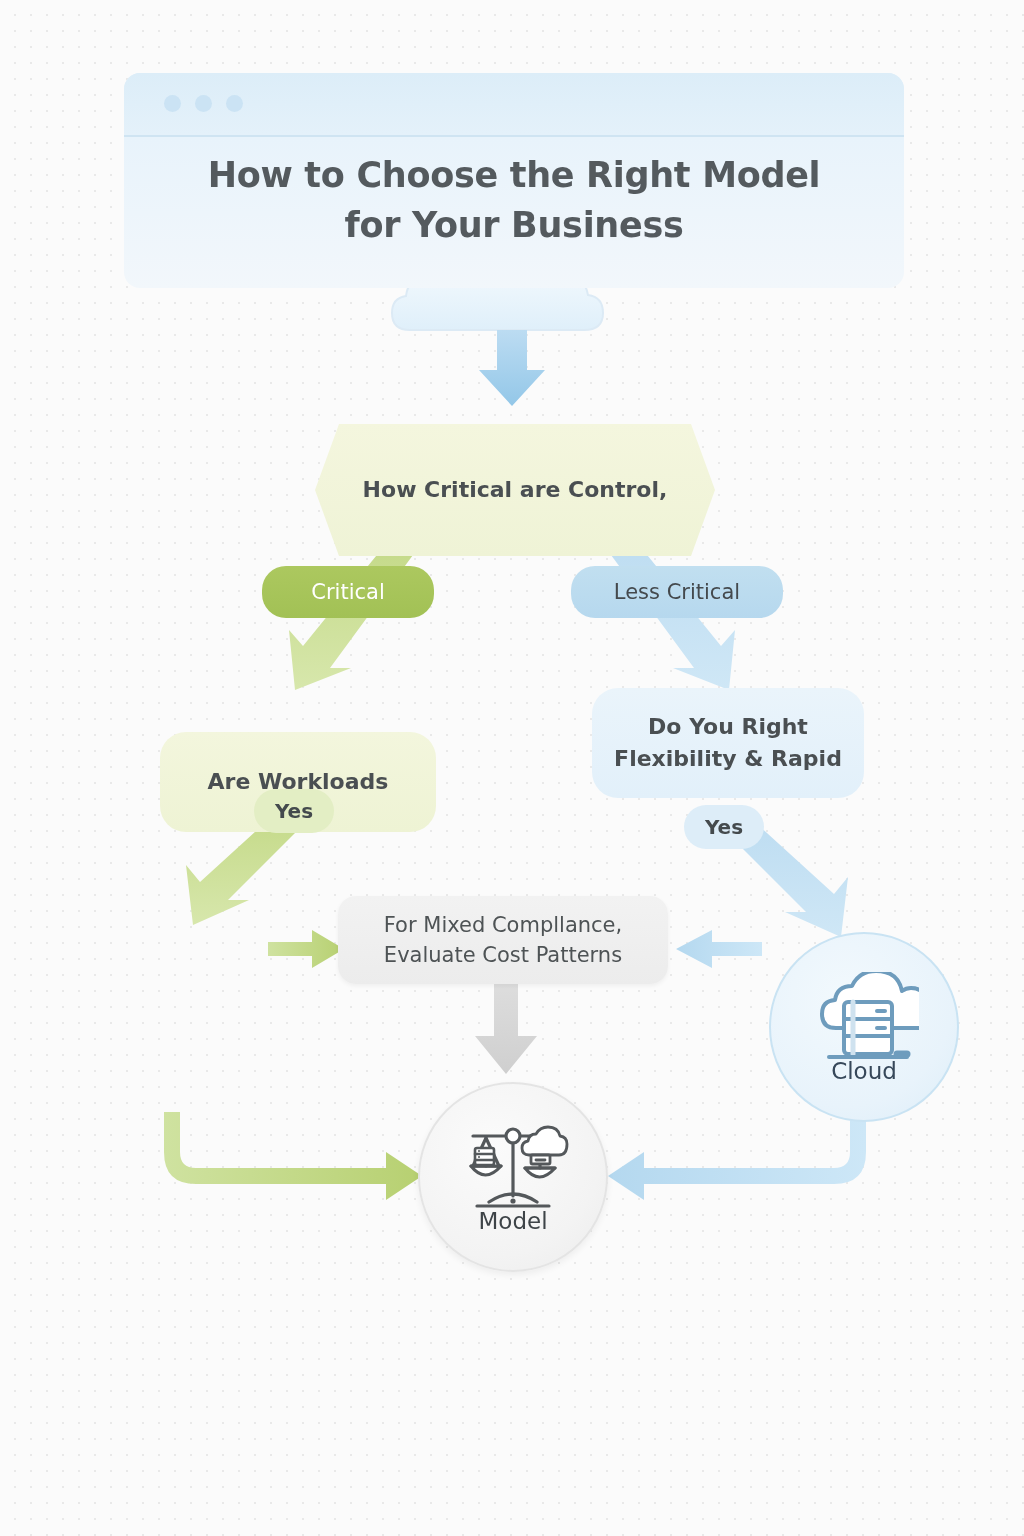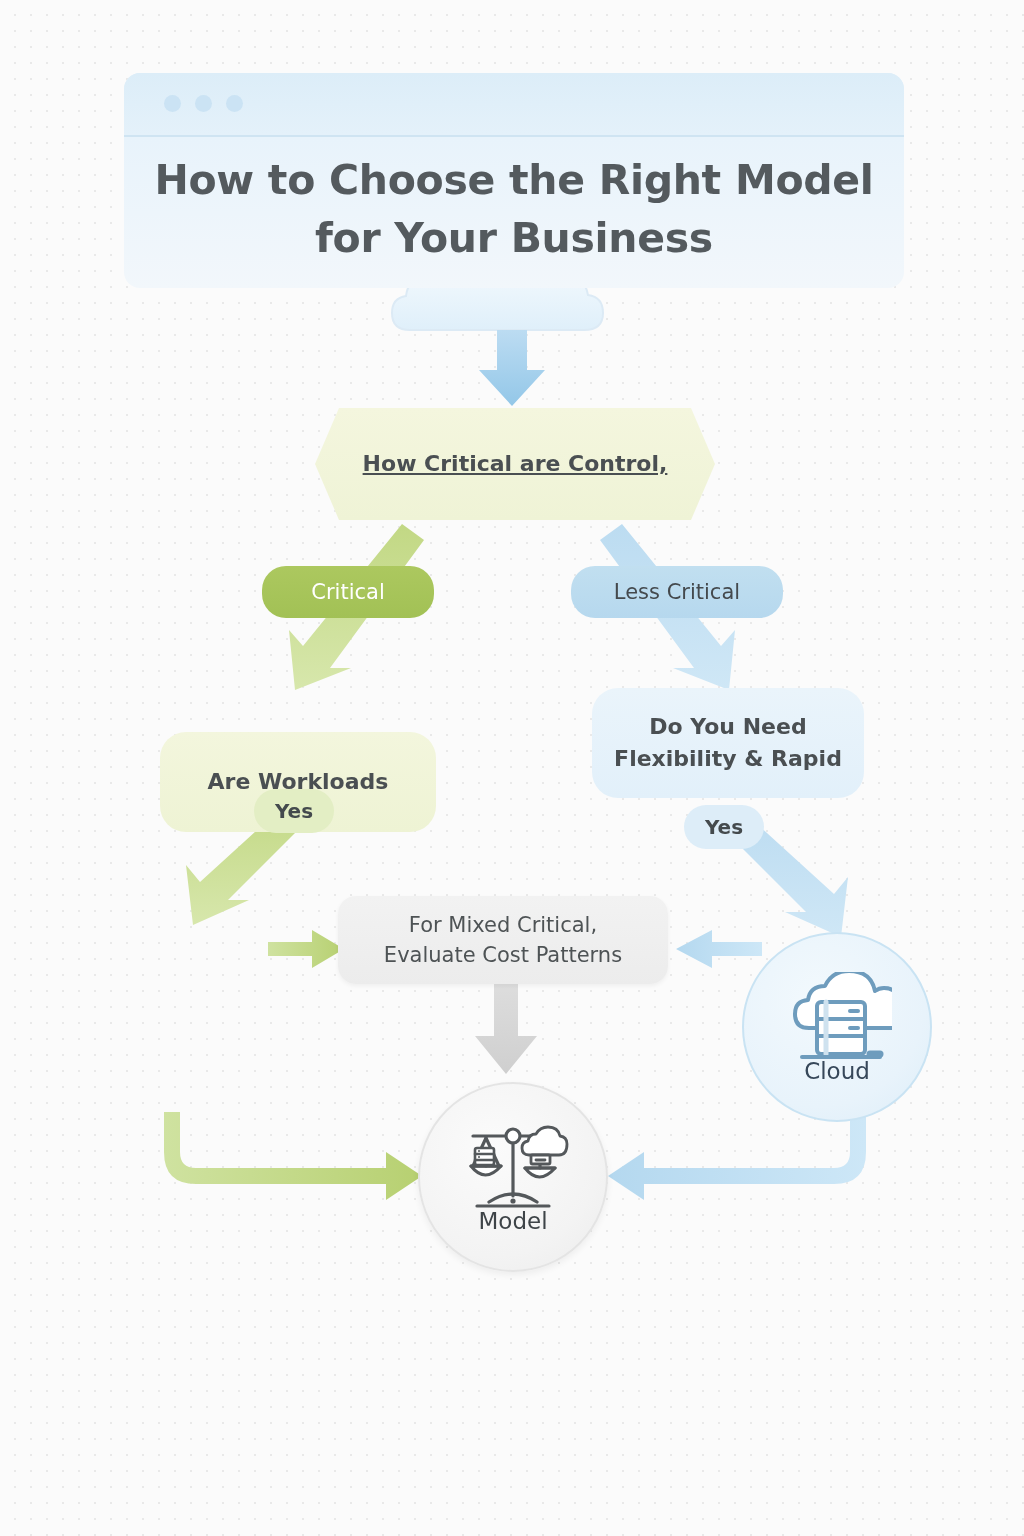--- a/index.html
+++ b/index.html
@@ -65,21 +65,21 @@
     border-radius: 50%;
     background: #cbe3f4;
   }
   .window-title {
     position: absolute;
     left: 0;
     top: 78px;
     width: 100%;
     text-align: center;
     color: #545a5e;
-    font-size: 41px;
+    font-size: 35px;
     font-weight: bold;
     line-height: 1.42;
     letter-spacing: -0.3px;
     font-family: "DejaVu Sans", sans-serif;
   }
 
   
   .node {
     position: absolute;
     box-sizing: border-box;
@@ -89,27 +89,26 @@
     text-align: center;
     color: #4a4f52;
     font-size: 22px;
     font-weight: bold;
     line-height: 1.45;
     font-family: "DejaVu Sans", sans-serif;
   }
 
   .node-hex {
     left: 315px;
-    top: 408px;
+    top: 424px;
     width: 400px;
-    height: 112px;
+    height: 132px;
     background: linear-gradient(180deg, #f4f6de 0%, #eff3d6 100%);
     clip-path: polygon(6% 0, 94% 0, 100% 50%, 94% 100%, 6% 100%, 0 50%);
     border-radius: 18px;
-    text-decoration: underline;
   }
 
   .node-green {
     left: 160px;
     top: 688px;
     width: 276px;
     height: 100px;
     background: linear-gradient(180deg, #f3f6dd 0%, #eef3d4 100%);
     border-radius: 26px;
     margin-top: 44px;
@@ -218,21 +217,21 @@
     left: 98px;
     top: 932px;
     width: 190px;
     height: 190px;
     background: radial-gradient(circle at 40% 35%, #f4f8e6 0%, #eef4dc 65%, #e7f0cf 100%);
     border: 2px solid #dbe9bd;
   }
   .circle-onprem .circle-label { color: #47504a; }
 
   .circle-cloud {
-    left: 742px;
+    left: 769px;
     top: 932px;
     width: 190px;
     height: 190px;
     background: radial-gradient(circle at 40% 35%, #f2f9fd 0%, #e8f3fb 65%, #dcedf8 100%);
     border: 2px solid #c9e3f3;
   }
   .circle-cloud .circle-label { color: #37485a; }
 
   .circle-hybrid {
     left: 418px;
@@ -352,29 +351,29 @@
 
   <div class="node node-green">
     <div>
       <div>Are Workloads</div>
     </div>
   </div>
   <div class="pill pill-yes-left">Yes</div>
 
   <div class="node node-blue">
     <div>
-      <div>Do You Need</div>
+      <div>Do You Right</div>
       <div>Flexibility &amp; Rapid</div>
     </div>
   </div>
   <div class="pill pill-yes-right">Yes</div>
 
   <div class="node node-grey">
     <div>
-      <div>For Mixed Critical,</div>
+      <div>For Mixed Compllance,</div>
       <div>Evaluate Cost Patterns</div>
     </div>
   </div>
 
 
   <div class="circle circle-cloud">
     <svg class="circle-icon" width="110" height="92" viewBox="0 0 110 92">
       <g fill="#ffffff" stroke="#6e9cbd" stroke-width="4" stroke-linecap="round" stroke-linejoin="round">
         <path d="M27 56 q-14 0 -14 -14 q0 -13 13 -14 q2 -14 17 -14 q7 -15 24 -15 q22 0 26 20 q4 -3 9 -3 q14 0 16 15 q10 2 10 12 q0 13 -14 13 Z"></path>
       </g>

